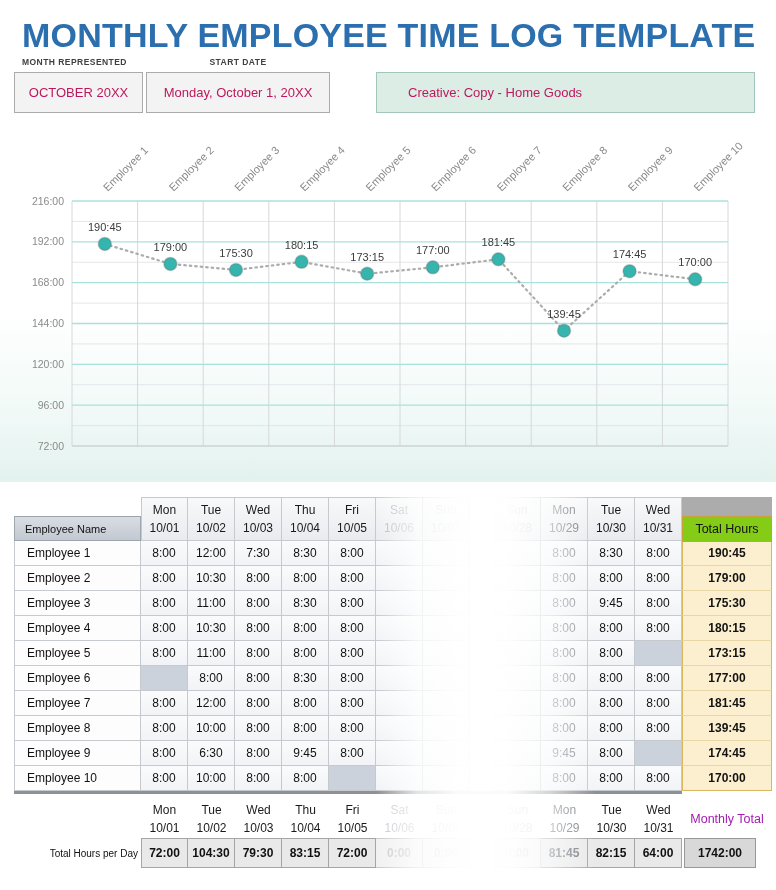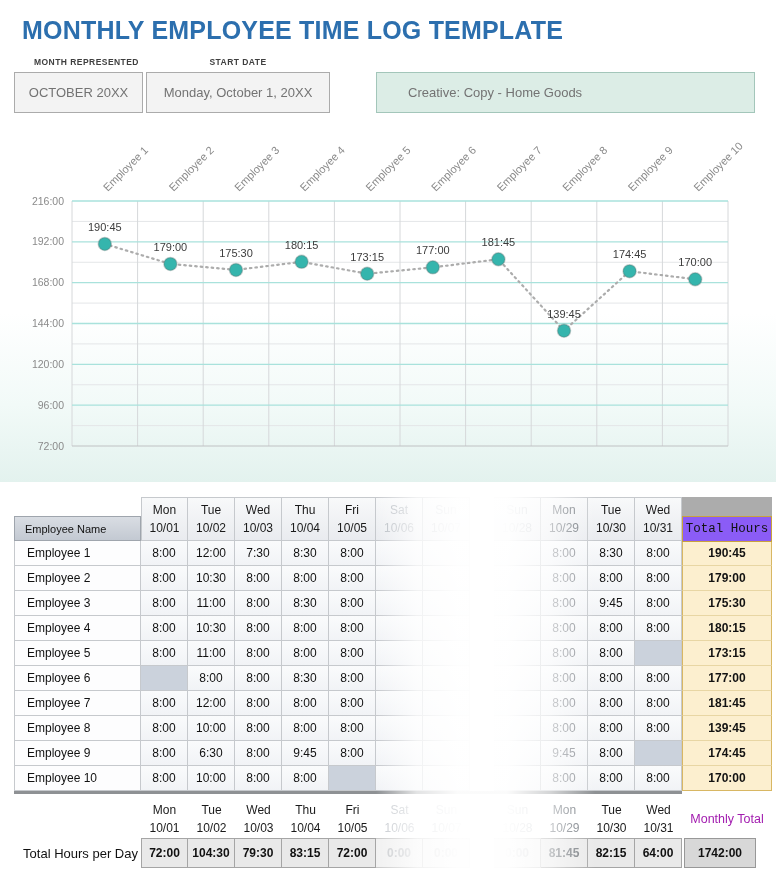--- a/index.html
+++ b/index.html
@@ -1,29 +1,29 @@
 <!DOCTYPE html>
 <html><head>
 <meta charset="utf-8">
 <style>
   * { margin:0; padding:0; box-sizing:border-box; }
   body { background:#fff; font-family:"Liberation Sans", sans-serif; }
   .page { position:relative; width:776px; height:890px; background:#fff; overflow:hidden; }
 
   
-  .title { position:absolute; left:22px; top:16px; font-size:25px; font-weight:800;
+  .title { position:absolute; left:22px; top:16px; font-size:34px; font-weight:800;
            color:#2C6FAE; letter-spacing:0.2px; white-space:nowrap; }
   .field-label { position:absolute; top:57px; font-size:8.5px; font-weight:700;
                  color:#3f3f3f; letter-spacing:0.45px; }
-  #f1l { left:22px;margin-left:12px; }
+  #f1l { left:22px; }
   #f2l { left:146px; width:184px; text-align:center; }
   #f3l { left:400px;margin-top:28px; }
   .field-box { position:absolute; top:72px; height:41px; border:1px solid #ABABAB;
                background:#F3F3F3; display:flex; align-items:center; justify-content:center;
-               font-size:13px; color:#737373; }
+               font-size:13px; color:#be185d; }
   #f1b { left:14px;  width:129px; }
   #f2b { left:146px; width:184px;text-align:right; }
   #f3b { left:376px; width:379px; justify-content:flex-start; padding-left:31px;
          background:#DCEDE6; border-color:#A3C6BA; }
 
   
   .chart-panel { position:absolute; left:0; top:130px; width:776px; height:352px;
     background:linear-gradient(180deg,#ffffff 0%,#ffffff 52%,#f2faf8 78%,#e3f2ee 100%); }
   .chart-panel svg { position:absolute; left:0; top:0; }
 
@@ -38,22 +38,22 @@
   .day-head:first-child { border-left:1px solid #C6C9CD; }
   .day-head.gap, .time-cell.gap, .f-day.gap, .f-total.gap
     { width:24px; border:none !important; background:transparent !important; }
   .day-head.faded { color:#B7BCC2; }
   .day-head.dim   { color:#6E747B; }
   .name-head { position:absolute; left:0; top:19px; width:127px; height:25px;
     background:linear-gradient(180deg,#D9DDE3 0%,#C3C9D2 100%); border:1px solid #9FA5AD;
     display:flex; align-items:center; padding-left:10px; font-size:11px; color:#111; }
   .corner { position:absolute; left:668px; top:0; width:90px; height:19px; background:#ACACAC; }
   .total-head { position:absolute; left:668px; top:19px; width:90px; height:26px;
-    background:#8b5cf6; border:1.5px solid #C9A23E; display:flex; align-items:center;
-    justify-content:center; font-size:12.5px; color:#121212;font-family:Liberation Mono, monospace; }
+    background:#84cc16; border:1.5px solid #C9A23E; display:flex; align-items:center;
+    justify-content:center; font-size:12.5px; color:#121212; }
   .t-row { display:flex; height:25px; }
   .name-cell { width:127px; border:1px solid #C6C9CD; border-top:none; background:#FDFDFE;
     font-size:12px; color:#111; display:flex; align-items:center; padding-left:12px; }
   .time-cell { width:47px; border-right:1px solid #C6C9CD; border-bottom:1px solid #C6C9CD;
     background:linear-gradient(180deg,#FAFBFC 0%,#F1F3F6 100%);
     font-size:12px; color:#111; display:flex; align-items:center; justify-content:center; }
   .time-cell.blank { background:#CBD2DC; }
   .time-cell.dim { color:#85898F; }
   .total-cell { width:90px; border-left:1.5px solid #D8B763; border-right:1.5px solid #D8B763;
     border-bottom:1px solid #E8D6A4; background:#FCEFCF; font-size:12px; font-weight:700;
@@ -66,21 +66,21 @@
   .f-hdr { display:flex; height:38px; }
   .f-spacer { width:127px; }
   .f-day { width:47px; display:flex; flex-direction:column; justify-content:center;
     align-items:center; font-size:12px; color:#1a1a1a; line-height:1.5; }
   .f-day.faded { color:#C3C7CC; }
   .f-day.dim   { color:#6E747B; }
   .f-monthly { width:90px; display:flex; flex-direction:column; justify-content:center;
     align-items:center; font-size:12.5px; color:#a21caf; line-height:1.5; text-align:center; }
   .f-row { display:flex; height:30px; }
   .f-label { width:127px; display:flex; align-items:center; justify-content:flex-end;
-    padding-right:3px; font-size:13px; color:#111; }
+    padding-right:3px; font-size:10px; color:#111; }
   .f-total { width:47px; border:1px solid #A5A5A5; border-left:none; background:#E9E9E9;
     font-size:12px; font-weight:700; color:#111; display:flex; align-items:center;
     justify-content:center; }
   .f-total:nth-child(2) { border-left:1px solid #A5A5A5; }
   .f-total.faded { color:#C8CACD; background:#F1F1F1; border-color:#C9C9C9; }
   .f-total.dim   { color:#6F7479; }
   .f-monthly-cell { width:72px; margin-left:2px; border:1px solid #989898; background:#D8D8D8;
     font-size:12px; font-weight:700; color:#111; display:flex; align-items:center;
     justify-content:center; }
 

